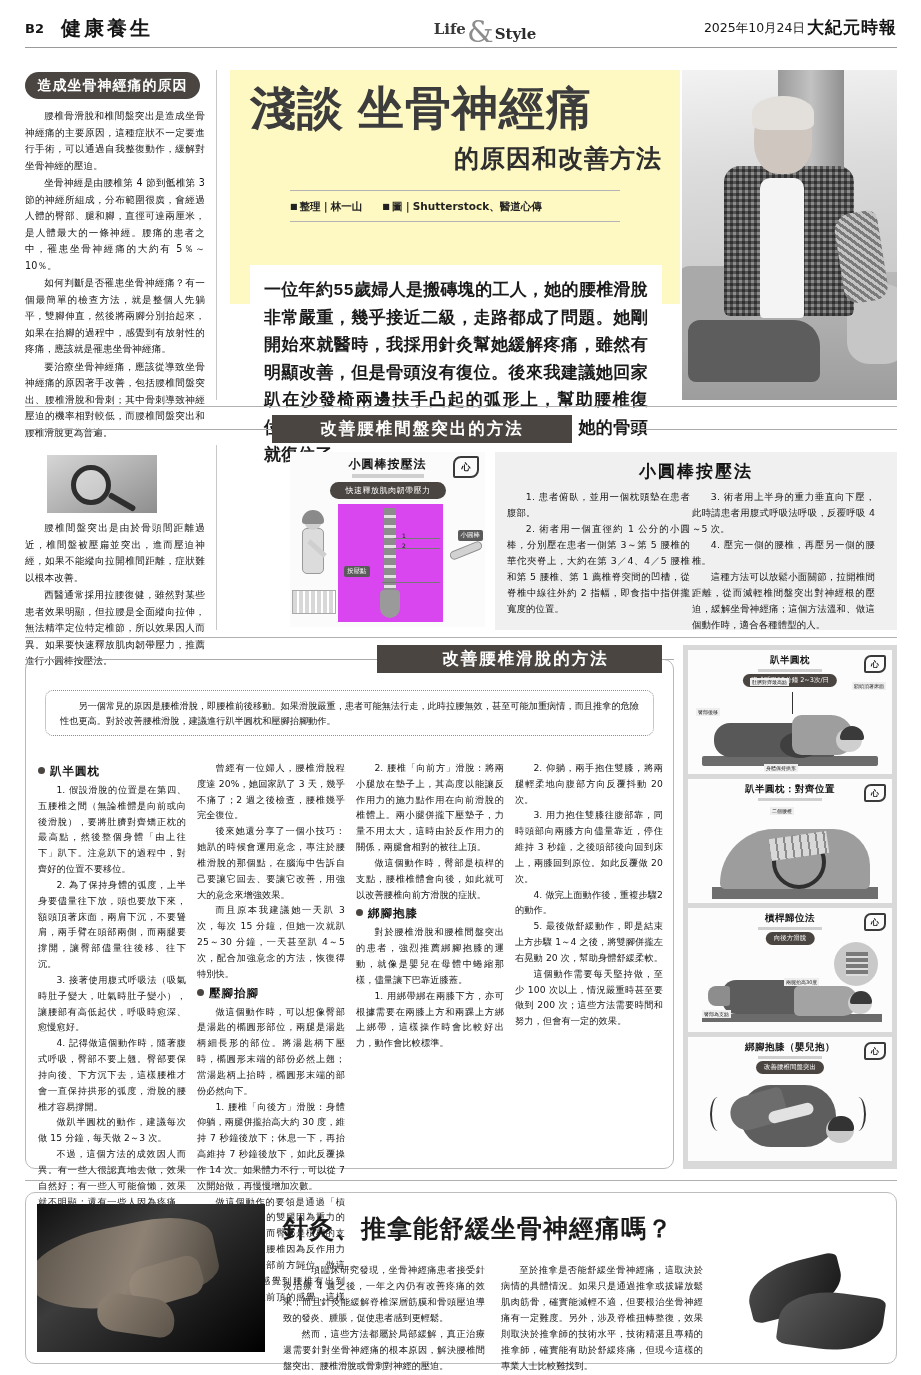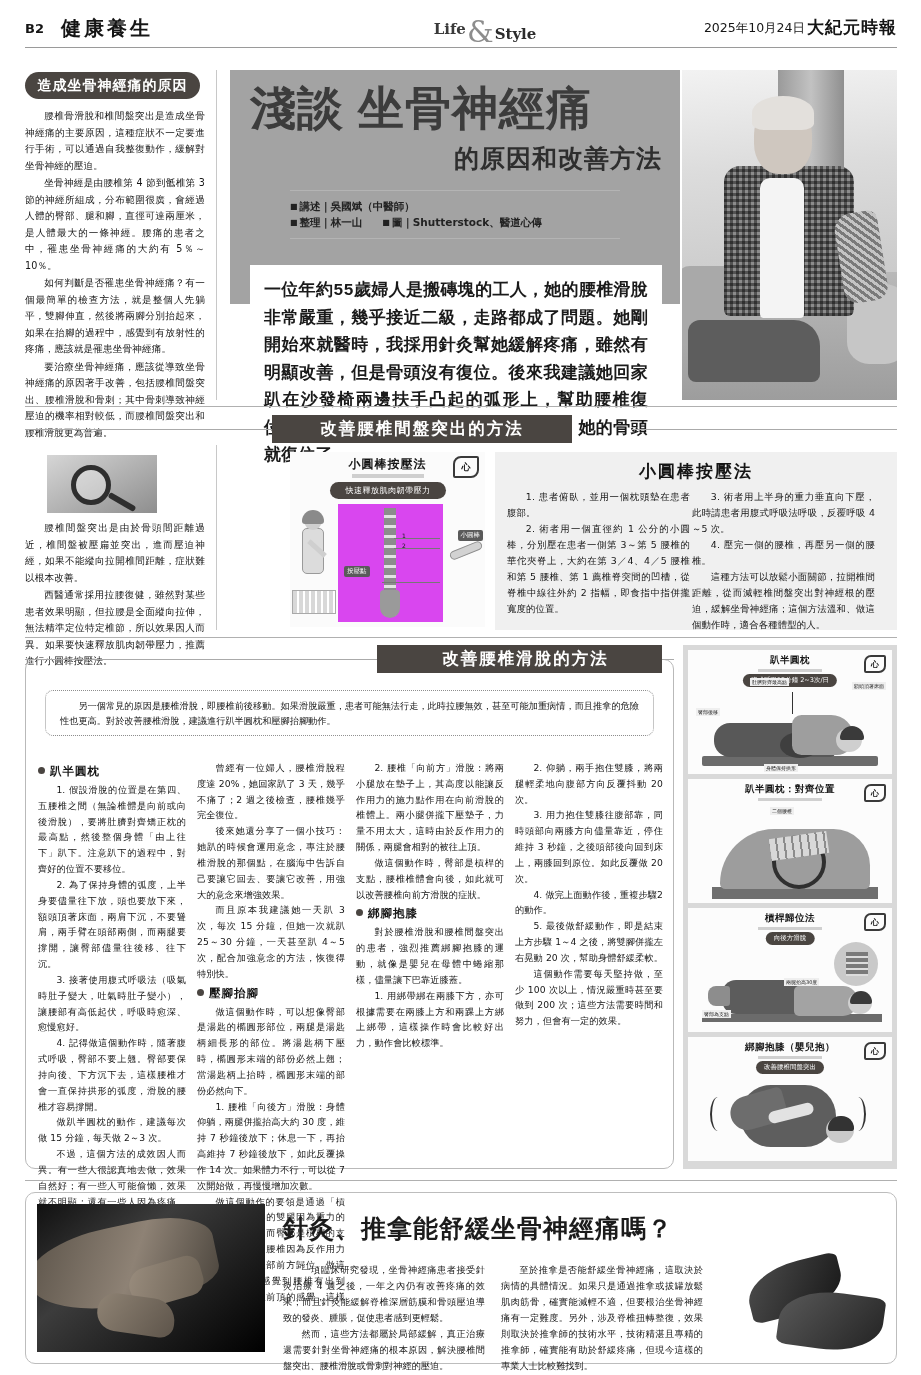--- a/index.html
+++ b/index.html
@@ -28,21 +28,21 @@
   .mh-logo-style { font-family:"DejaVu Serif","Liberation Serif",serif; font-weight:700;
                    font-size:15px; color:#2c2c2c; position:relative; top:5px;}
   .mh-date { position:absolute; right:92px; top:10px; font-size:12.5px; letter-spacing:0; }
   .mh-paper { position:absolute; right:0; top:6px; font-size:17px; font-weight:700;
               letter-spacing:1px; font-family:"DejaVu Serif","Liberation Serif",serif; }
   .rule-top { position:absolute; left:25px; top:47px; width:872px; height:1px; background:#9a9a9a; }
 
   
   .hero-box {
     position:absolute; left:230px; top:70px; width:450px; height:234px;
-    background:#a3a3a3;
+    background:#fef9c3;
   }
   .hero-title {
     position:absolute; left:20px; top:14px; width:415px;
     font-family:"DejaVu Serif","Liberation Serif",serif;
     font-weight:700; font-size:46px; color:#3c3c3c; letter-spacing:1px;
     line-height:1.05; white-space:nowrap;
   }
   .hero-title .thin { letter-spacing:-2px; }
   .hero-sub {
     position:absolute; right:18px; top:72px;
@@ -335,23 +335,20 @@
   <div class="rule-top"></div>
 
   <div class="hero-box">
     <div class="hero-title">
       <span>淺談</span><span class="thin">&nbsp;</span><span>坐骨神經痛</span>
     </div>
     <div class="hero-sub">的原因和改善方法</div>
 
     <div class="hero-credits">
       <div class="cred-line">
-        <span class="sq">■</span><span>講述｜吳國斌（中醫師）</span>
-      </div>
-      <div class="cred-line">
         <span class="sq">■</span><span>整理｜林一山</span><span class="gap"></span><span class="sq">■</span><span>圖｜Shutterstock、醫道心傳</span>
       </div>
     </div>
 
     <div class="hero-lede">
       <p>一位年約55歲婦人是搬磚塊的工人，她的腰椎滑脫非常嚴重，幾乎接近二級，走路都成了問題。她剛開始來就醫時，我採用針灸幫她緩解疼痛，雖然有明顯改善，但是骨頭沒有復位。後來我建議她回家趴在沙發椅兩邊扶手凸起的弧形上，幫助腰椎復位，她確實照著做，不到一個月的時間，她的骨頭就復位了。</p>
     </div>
   </div>
 
   <div class="hero-photo">

